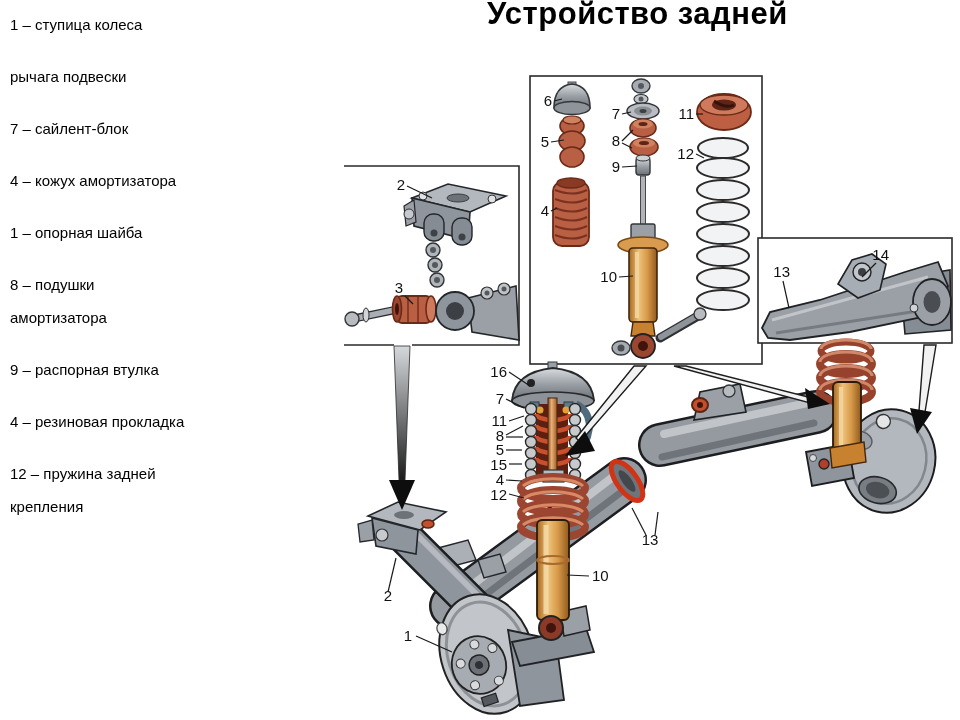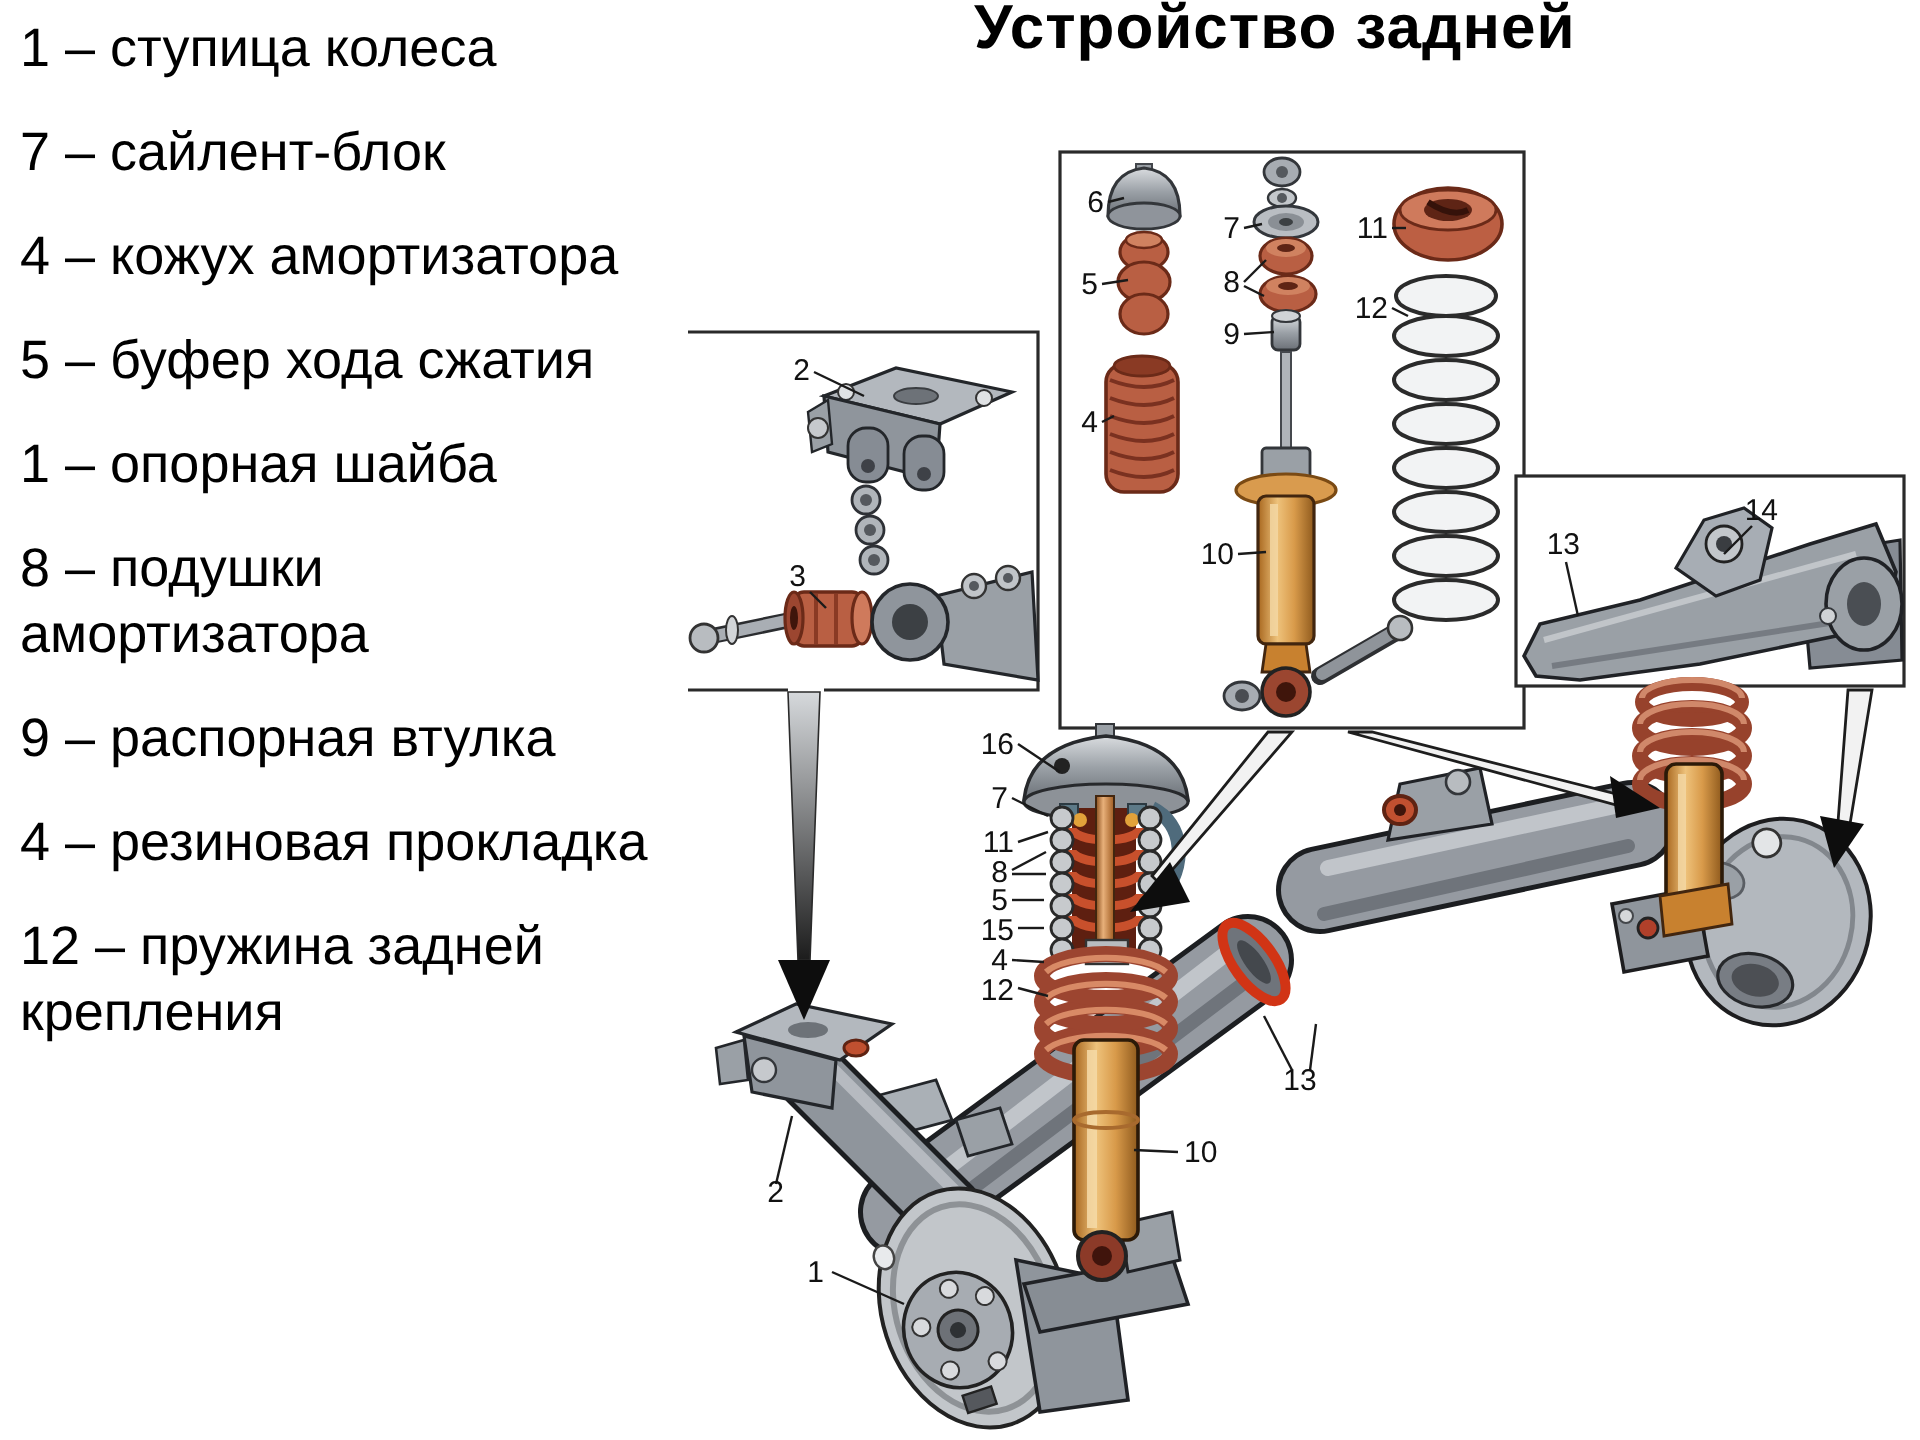--- a/index.html
+++ b/index.html
@@ -1,48 +1,45 @@
 <!DOCTYPE html>
 <html><head>
 <meta charset="utf-8">
 <style>
   html,body{margin:0;padding:0;background:#fff;}
   .page{position:relative;width:960px;height:720px;background:#ffffff;overflow:hidden;
         font-family:"Liberation Sans","DejaVu Sans",sans-serif;}
   .title{position:absolute;left:487px;top:-4px;font-size:31px;font-weight:bold;color:#000;
          white-space:nowrap;letter-spacing:.5px;}
   .parts-list{position:absolute;left:10px;top:8px;width:328px;color:#000;}
-  .parts-list .item{font-size:27px;line-height:33px;margin-bottom:19px;white-space:nowrap;}
+  .parts-list .item{font-size:15px;line-height:33px;margin-bottom:19px;white-space:nowrap;}
   .parts-list .item span{display:block;}
   .diagram{position:absolute;left:0;top:0;width:960px;height:720px;}
   svg text.callout{font-family:"Liberation Sans","DejaVu Sans",sans-serif;font-size:15px;fill:#111;}
 </style>
 </head>
 <body>
 <div class="page">
 
 <div class="title">Устройство задней</div>
 
 <div class="parts-list">
   <div class="item">
         <span>1 – ступица колеса</span>
         <span></span>
       </div>
   <div class="item">
+        <span>рычага подвески</span>
       </div>
   <div class="item">
         <span>7 – сайлент-блок</span>
         <span></span>
       </div>
   <div class="item">
         <span>4 – кожух амортизатора</span>
-        <span></span>
-      </div>
-  <div class="item">
-        <span>5 – буфер хода сжатия</span>
         <span></span>
       </div>
   <div class="item">
         <span>1 – опорная шайба</span>
         <span></span>
       </div>
   <div class="item">
         <span>8 – подушки</span>
         <span>амортизатора</span>
       </div>

